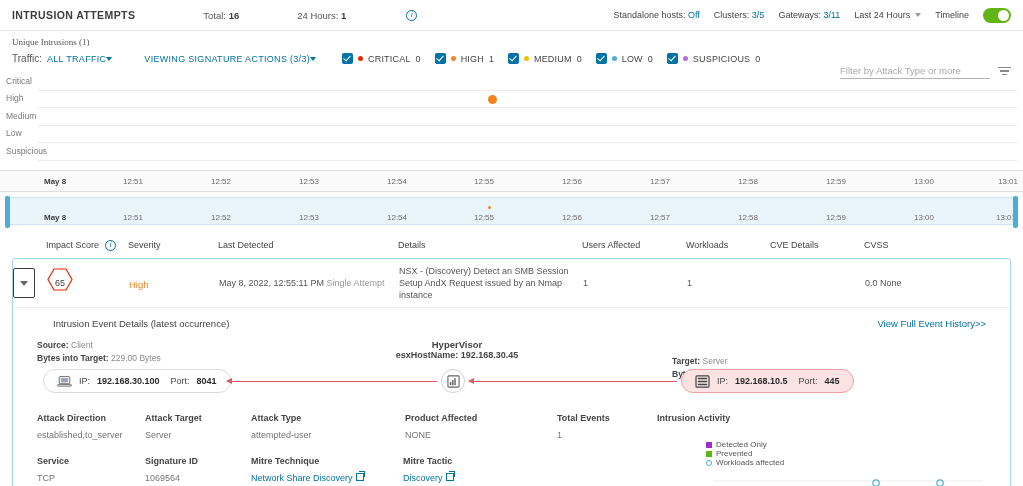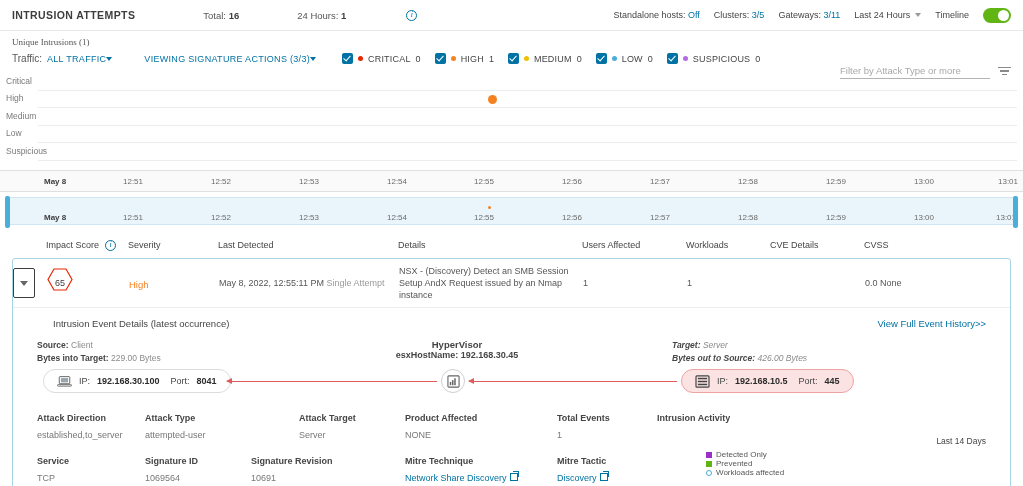--- a/index.html
+++ b/index.html
@@ -446,21 +446,21 @@
             <b>Bytes into Target:</b>
             <span>229.00 Bytes</span>
           </div>
         </div>
 
         <div class="topo-col center-col" style="left:330px; top:0; width:180px;">
           <div class="hv-title">HyperVisor</div>
           <div class="hv-sub">esxHostName: 192.168.30.45</div>
         </div>
 
-        <div class="topo-col" style="left:635px; top:0;font-style:italic;">
+        <div class="topo-col" style="left:635px; top:16px;">
           <div class="kv">
             <b>Target:</b>
             <span>Server</span>
           </div>
           <div class="kv">
             <b>Bytes out to Source:</b>
             <span>426.00 Bytes</span>
           </div>
         </div>
 
@@ -501,27 +501,27 @@
           <span style="margin-left:4px">Port:</span>
             <b>445</b>
         </div>
       </div>
 
       <div class="fields">
         <div class="fcol" style="width:108px">
           <div class="flab">Attack Direction</div>
           <div class="fval">established,to_server</div>
         </div>
+        <div class="fcol" style="width:106px">
+          <div class="flab">Attack Target</div>
+          <div class="fval">Server</div>
+        </div>
         <div class="fcol" style="width:154px">
           <div class="flab">Attack Type</div>
           <div class="fval">attempted-user</div>
-        </div>
-        <div class="fcol" style="width:106px">
-          <div class="flab">Attack Target</div>
-          <div class="fval">Server</div>
         </div>
         <div class="fcol" style="width:152px">
           <div class="flab">Product Affected</div>
           <div class="fval">NONE</div>
         </div>
         <div class="fcol" style="width:100px">
           <div class="flab">Total Events</div>
           <div class="fval">1</div>
         </div>
         <div class="fcol">
@@ -530,41 +530,36 @@
       </div>
 
       <div class="fields frow2">
         <div class="fcol" style="width:108px">
           <div class="flab">Service</div>
           <div class="fval">TCP</div>
         </div>
         <div class="fcol" style="width:106px">
           <div class="flab">Signature ID</div>
           <div class="fval">1069564</div>
-        </div>
-        <div class="fcol" style="width:154px">
-          <div class="flab">Signature Revision</div>
-          <div class="fval">10691</div>
         </div>
         <div class="fcol" style="width:152px">
           <div class="flab">Mitre Technique</div>
           <div class="fval">
             <span class="lnk">Network Share Discovery</span><span class="ext-ico"></span>
           </div>
         </div>
         <div class="fcol" style="width:100px">
           <div class="flab">Mitre Tactic</div>
           <div class="fval">
             <span class="lnk">Discovery</span><span class="ext-ico"></span>
           </div>
         </div>
       </div>
 
       <div class="mini">
-        <div class="mini-head">Last 14 Days</div>
         <div class="mini-legend">
           <span class="leg">
             <span class="sq" style="background:#9b30c9"></span>
             <span>Detected Only</span>
           </span>
           <span class="leg">
             <span class="sq" style="background:#60b515"></span>
             <span>Prevented</span>
           </span>
           <span class="leg">

